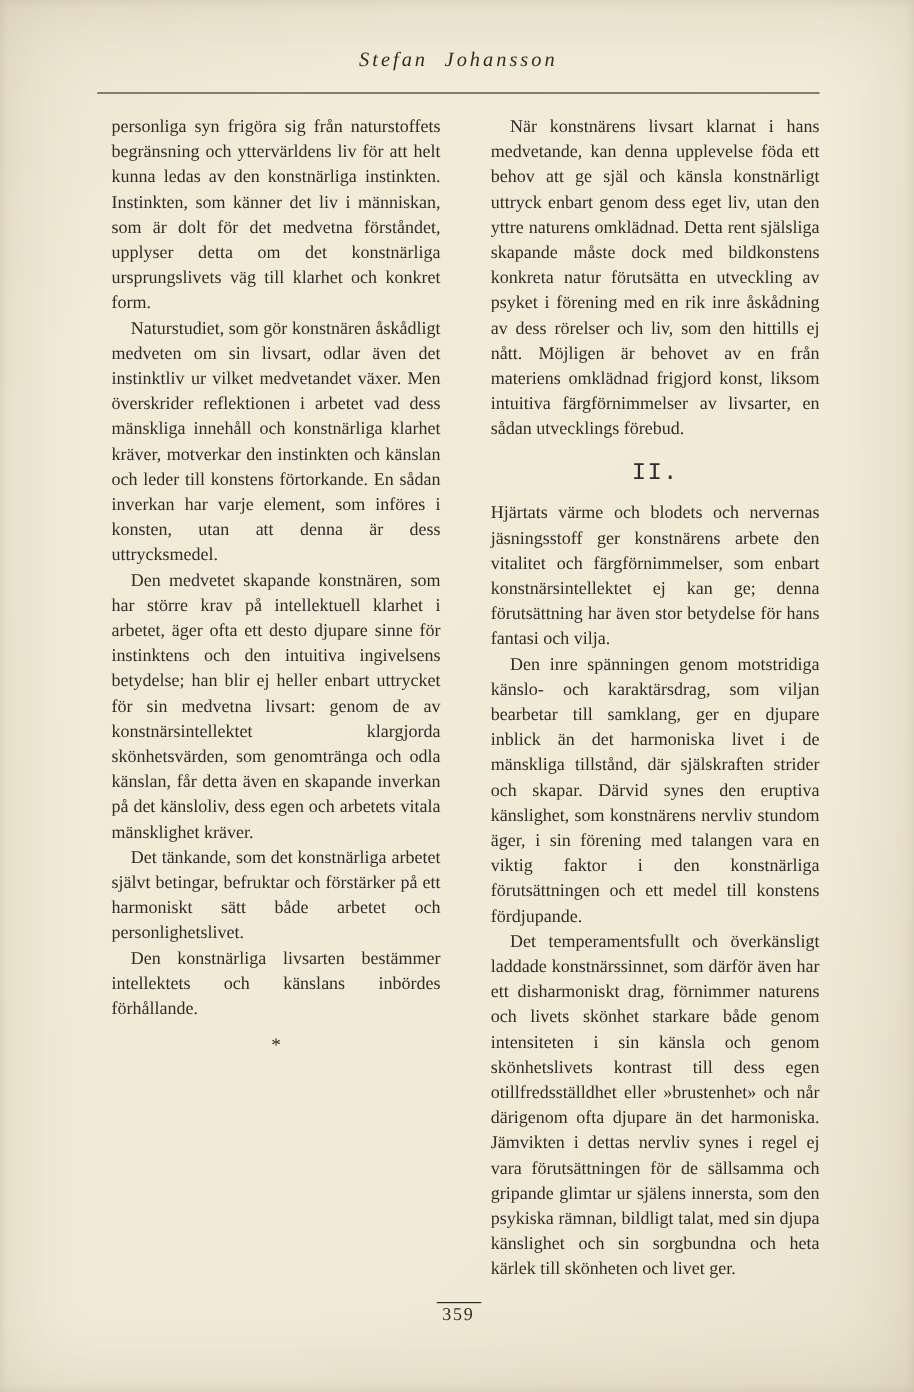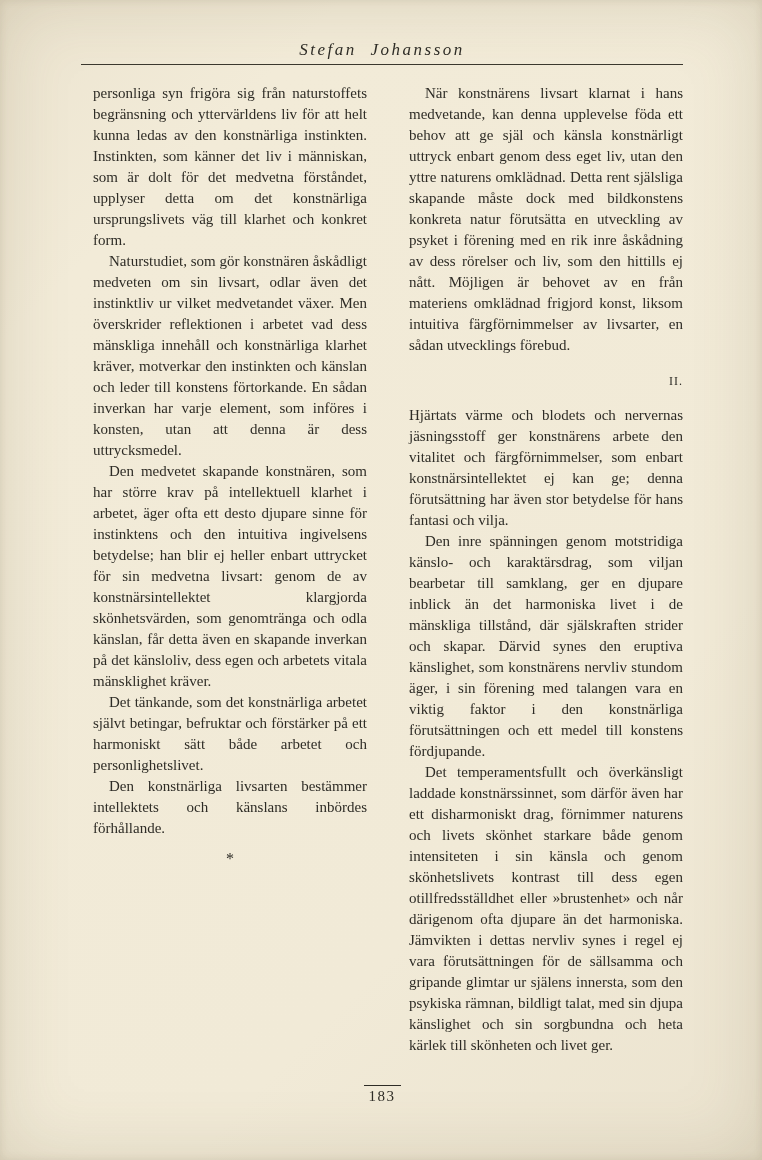--- a/index.html
+++ b/index.html
@@ -28,21 +28,21 @@
     top: 40px;
     width: 602px;
   }
   .running-header {
     text-align: center;
     font-style: italic;
     font-size: 17px;
     letter-spacing: 2.5px;
     word-spacing: 7px;
     color: #2f2d27;
-    padding-bottom: 4px;
+    padding-bottom: 17px;
     border-bottom: 1.3px solid #3b382e;
   }
   .columns {
     display: flex;
     gap: 30px;
     margin-top: 18px;
     color: #2e2c26;
     font-size: 15px;
     line-height: 21px;
     text-align: justify;
@@ -51,26 +51,27 @@
     width: 286px;
     margin-left: 12px;
   }
   .col p {
     margin: 0;
   }
   .col p.indent {
     text-indent: 16px;
   }
   .section-heading {
-    text-align: right;
+    text-align: center;
     text-indent: 0;
     margin: 15px 0 13px 0 !important;
-    font-size: 12px;
+    font-size: 20px;
     letter-spacing: 1px;
     color: #2e2c26;
+    font-family: Liberation Mono, monospace;
   }
   .separator {
     text-align: center;
     text-indent: 0 !important;
     margin-top: 9px !important;
     font-size: 16px;
   }
   .footer {
     position: absolute;
     left: 81px;
@@ -111,15 +112,15 @@
         <p class="section-heading">II.</p>
         <p>Hjärtats värme och blodets och nervernas jäsningsstoff ger konstnärens arbete den vitalitet och färgförnimmelser, som enbart konstnärsintellektet ej kan ge; denna förutsättning har även stor betydelse för hans fantasi och vilja.</p>
         <p class="indent">Den inre spänningen genom motstridiga känslo- och karaktärsdrag, som viljan bearbetar till samklang, ger en djupare inblick än det harmoniska livet i de mänskliga tillstånd, där själskraften strider och skapar. Därvid synes den eruptiva känslighet, som konstnärens nervliv stundom äger, i sin förening med talangen vara en viktig faktor i den konstnärliga förutsättningen och ett medel till konstens fördjupande.</p>
         <p class="indent">Det temperamentsfullt och överkänsligt laddade konstnärssinnet, som därför även har ett disharmoniskt drag, förnimmer naturens och livets skönhet starkare både genom intensiteten i sin känsla och genom skönhetslivets kontrast till dess egen otillfredsställdhet eller »brustenhet» och når därigenom ofta djupare än det harmoniska. Jämvikten i dettas nervliv synes i regel ej vara förutsättningen för de sällsamma och gripande glimtar ur själens innersta, som den psykiska rämnan, bildligt talat, med sin djupa känslighet och sin sorgbundna och heta kärlek till skönheten och livet ger.</p>
       </div>
 
     </div>
   </div>
 
   <div class="footer">
-    <span class="page-number">183</span>
+    <span class="page-number">359</span>
   </div>
 </div>
 
 </body></html>

